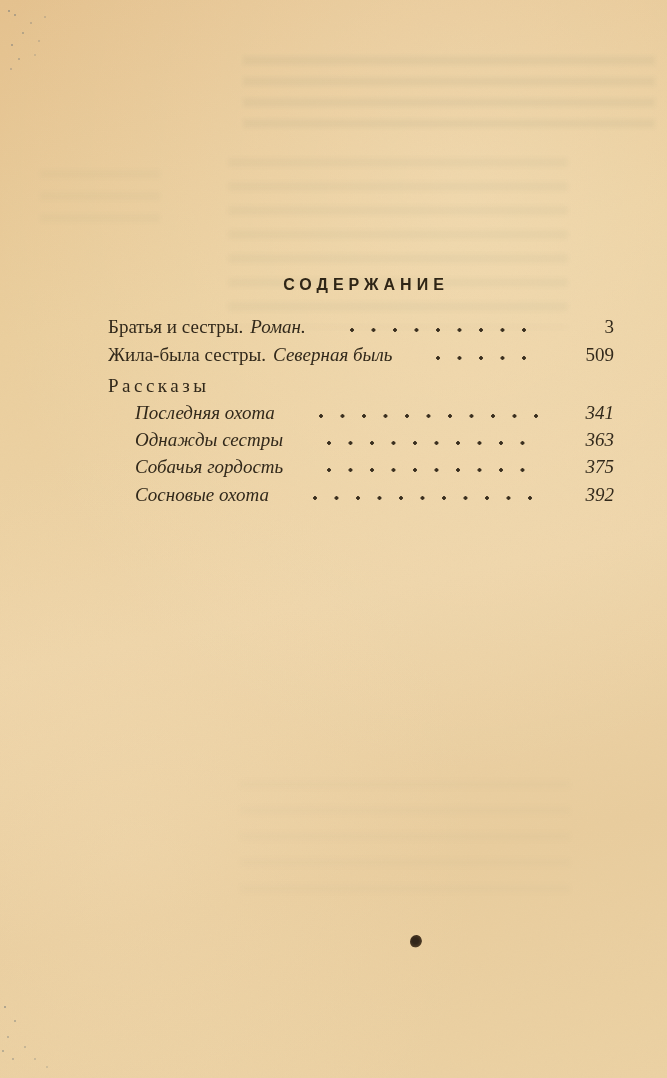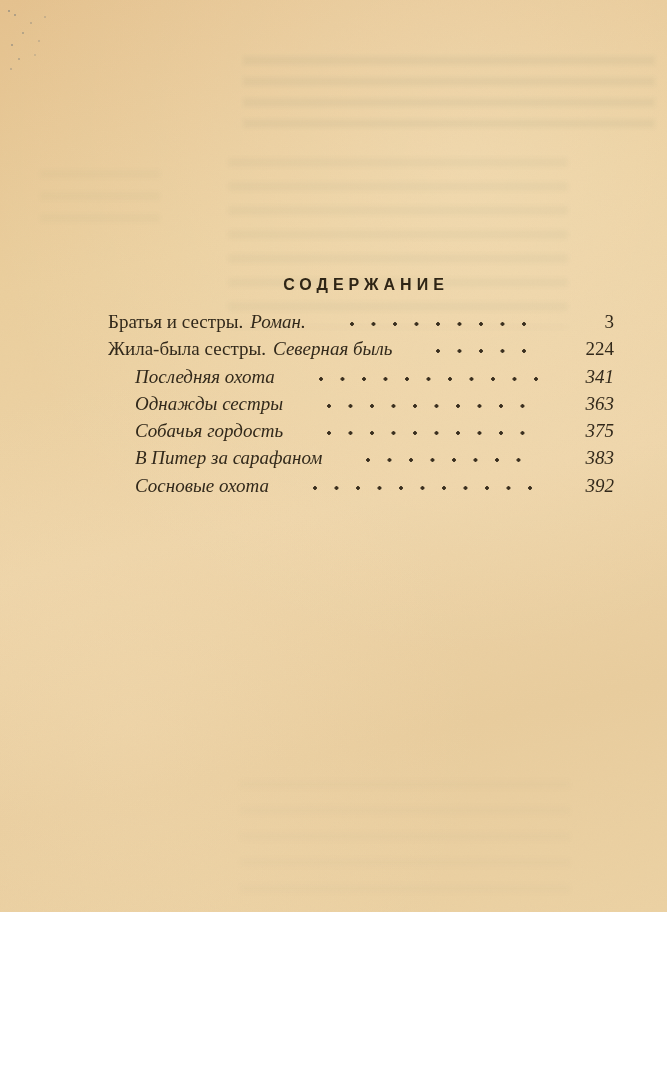--- a/index.html
+++ b/index.html
@@ -1,18 +1,18 @@
 <!DOCTYPE html>
 <html><head>
 <meta charset="utf-8">
 <style>
   html,body{margin:0;padding:0;background:#ffffff;}
   .page{
     position:relative;
-    width:667px;height:912px;
+    width:667px;height:1078px;
     overflow:hidden;
     font-family:"Liberation Serif", serif;
     background:
       radial-gradient(120% 90% at 70% 18%, rgba(255,242,214,0.30), rgba(255,242,214,0) 60%),
       radial-gradient(80% 60% at 20% 80%, rgba(250,228,190,0.25), rgba(250,228,190,0) 65%),
       linear-gradient(168deg, #e5c28f 0%, #ebcf9e 28%, #eed4a8 55%, #e9cd9e 78%, #ecd2a4 100%);
   }
   .grain{position:absolute;inset:0;opacity:.5;pointer-events:none;}
   
   .ghost{position:absolute;pointer-events:none;filter:blur(2px);}
@@ -45,21 +45,21 @@
   }
   
   .toc{position:absolute;left:108px;top:276px;width:506px;color:#32291b;}
   .toc-heading{
     margin:0 0 18px 0;
     font-family:"Liberation Sans", sans-serif;
     font-size:16px;font-weight:bold;
     letter-spacing:5px;text-align:center;text-indent:10px;
     color:#2e2516;
   }
-  .row{display:flex;align-items:flex-start;height:27.3px;padding-bottom:3px;box-sizing:border-box;gap:28px;}
+  .row{display:flex;align-items:flex-end;height:27.3px;padding-bottom:3px;box-sizing:border-box;gap:28px;}
   .row .t{flex:none;font-size:19px;line-height:1;white-space:nowrap;}
   .row .it{font-style:italic;margin-left:7px;}
   .row.indent{padding-left:27px;font-style:italic;}
   .row.section{height:31px;}
   .sec{font-size:19px;line-height:1;letter-spacing:3.5px;}
   .leader{
     flex:1;height:18px;margin:0 2px 0 9px;
     background-image:radial-gradient(circle at 2px 2px, #3a2f1f 1.55px, rgba(0,0,0,0) 2.1px);
     background-size:21.5px 5px;
     background-repeat:repeat-x;
@@ -94,47 +94,45 @@
     <div class="row">
       <span class="t"><span>Братья и сестры.</span><i class="it">Роман.</i></span>
       <span class="leader"></span>
       <span class="num">3</span>
     </div>
 
 
     <div class="row">
       <span class="t"><span>Жила-была сестры.</span><i class="it">Северная быль</i></span>
       <span class="leader"></span>
-      <span class="num">224</span>
+      <span class="num">509</span>
     </div>
 
+    <div class="row section">
+      <span class="sec">Рассказы</span>
+    </div>
 
     <div class="row indent">
       <span class="t">Последняя охота</span>
       <span class="leader"></span>
       <span class="num">341</span>
     </div>
 
     <div class="row indent">
       <span class="t">Однажды сестры</span>
       <span class="leader"></span>
       <span class="num">363</span>
     </div>
 
     <div class="row indent">
       <span class="t">Собачья гордость</span>
       <span class="leader"></span>
       <span class="num">375</span>
     </div>
 
-    <div class="row indent">
-      <span class="t">В Питер за сарафаном</span>
-      <span class="leader"></span>
-      <span class="num">383</span>
-    </div>
 
     <div class="row indent">
       <span class="t">Сосновые охота</span>
       <span class="leader"></span>
       <span class="num">392</span>
     </div>
   </main>
 </div>
 
 </body></html>

